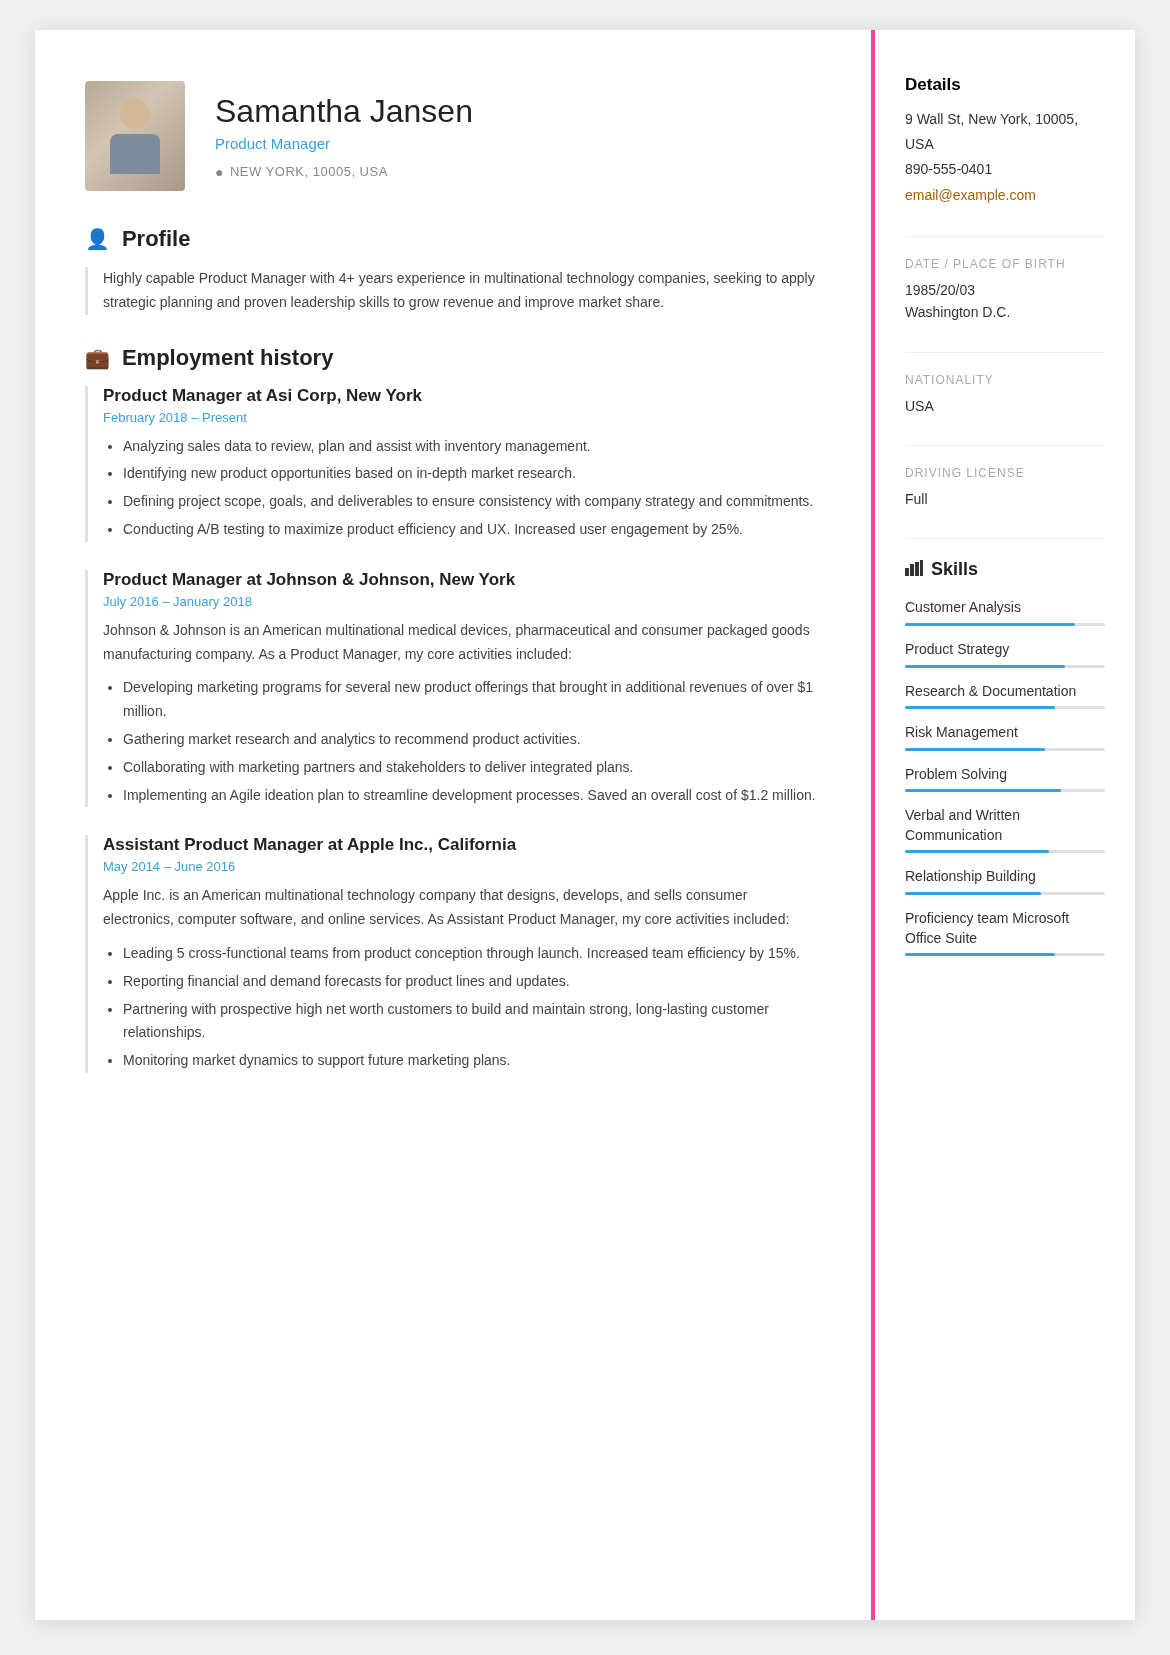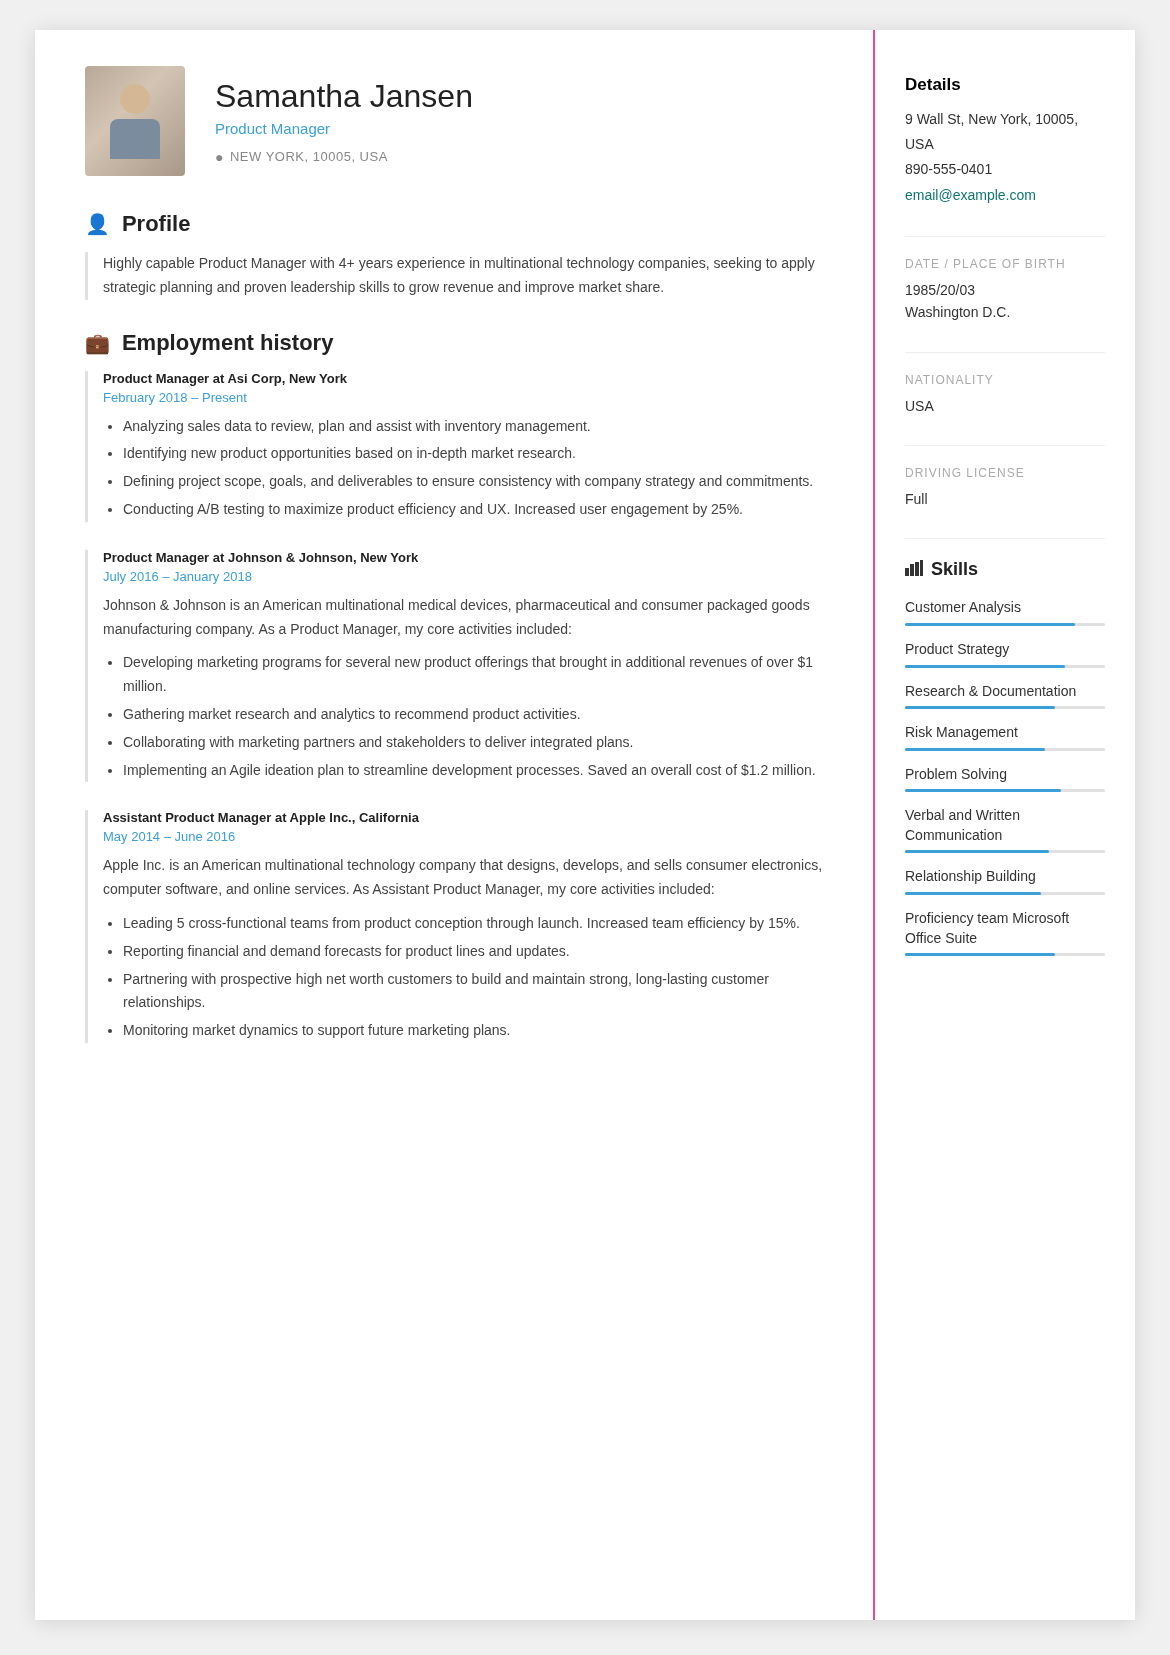--- a/index.html
+++ b/index.html
@@ -14,22 +14,22 @@
     }
     .resume-container {
       width: 1100px;
       background: #fff;
       display: flex;
       box-shadow: 0 2px 20px rgba(0,0,0,0.12);
       min-height: 1590px;
     }
     .main-content {
       flex: 1;
-      padding: 36px 50px;
-      border-right: 2px solid #ec4899;
+      padding: 51px 50px;
+      border-right: 4px solid #ec4899;
     }
     .sidebar {
       width: 260px;
       padding: 45px 30px;
       background: #fff;
     }
 
     
     .header {
       display: flex;
@@ -124,21 +124,21 @@
       padding-left: 15px;
     }
 
     
     .job {
       margin-bottom: 28px;
       padding-left: 15px;
       border-left: 3px solid #e0e0e0;
     }
     .job-title {
-      font-size: 13px;
+      font-size: 17px;
       font-weight: 700;
       color: #222;
       margin-bottom: 4px;
     }
     .job-dates {
       color: #3b9fd8;
       font-size: 13px;
       margin-bottom: 10px;
     }
     .job-description {
@@ -169,21 +169,21 @@
       letter-spacing: 1px;
       color: #aaa;
       margin-bottom: 8px;
     }
     .sidebar-contact {
       font-size: 14px;
       color: #333;
       line-height: 1.8;
     }
     .sidebar-contact a {
-      color: #0f766e;
+      color: #a16207;
       text-decoration: none;
     }
     .sidebar-value {
       font-size: 14px;
       color: #333;
       line-height: 1.6;
     }
 
     
     .skills-header {

